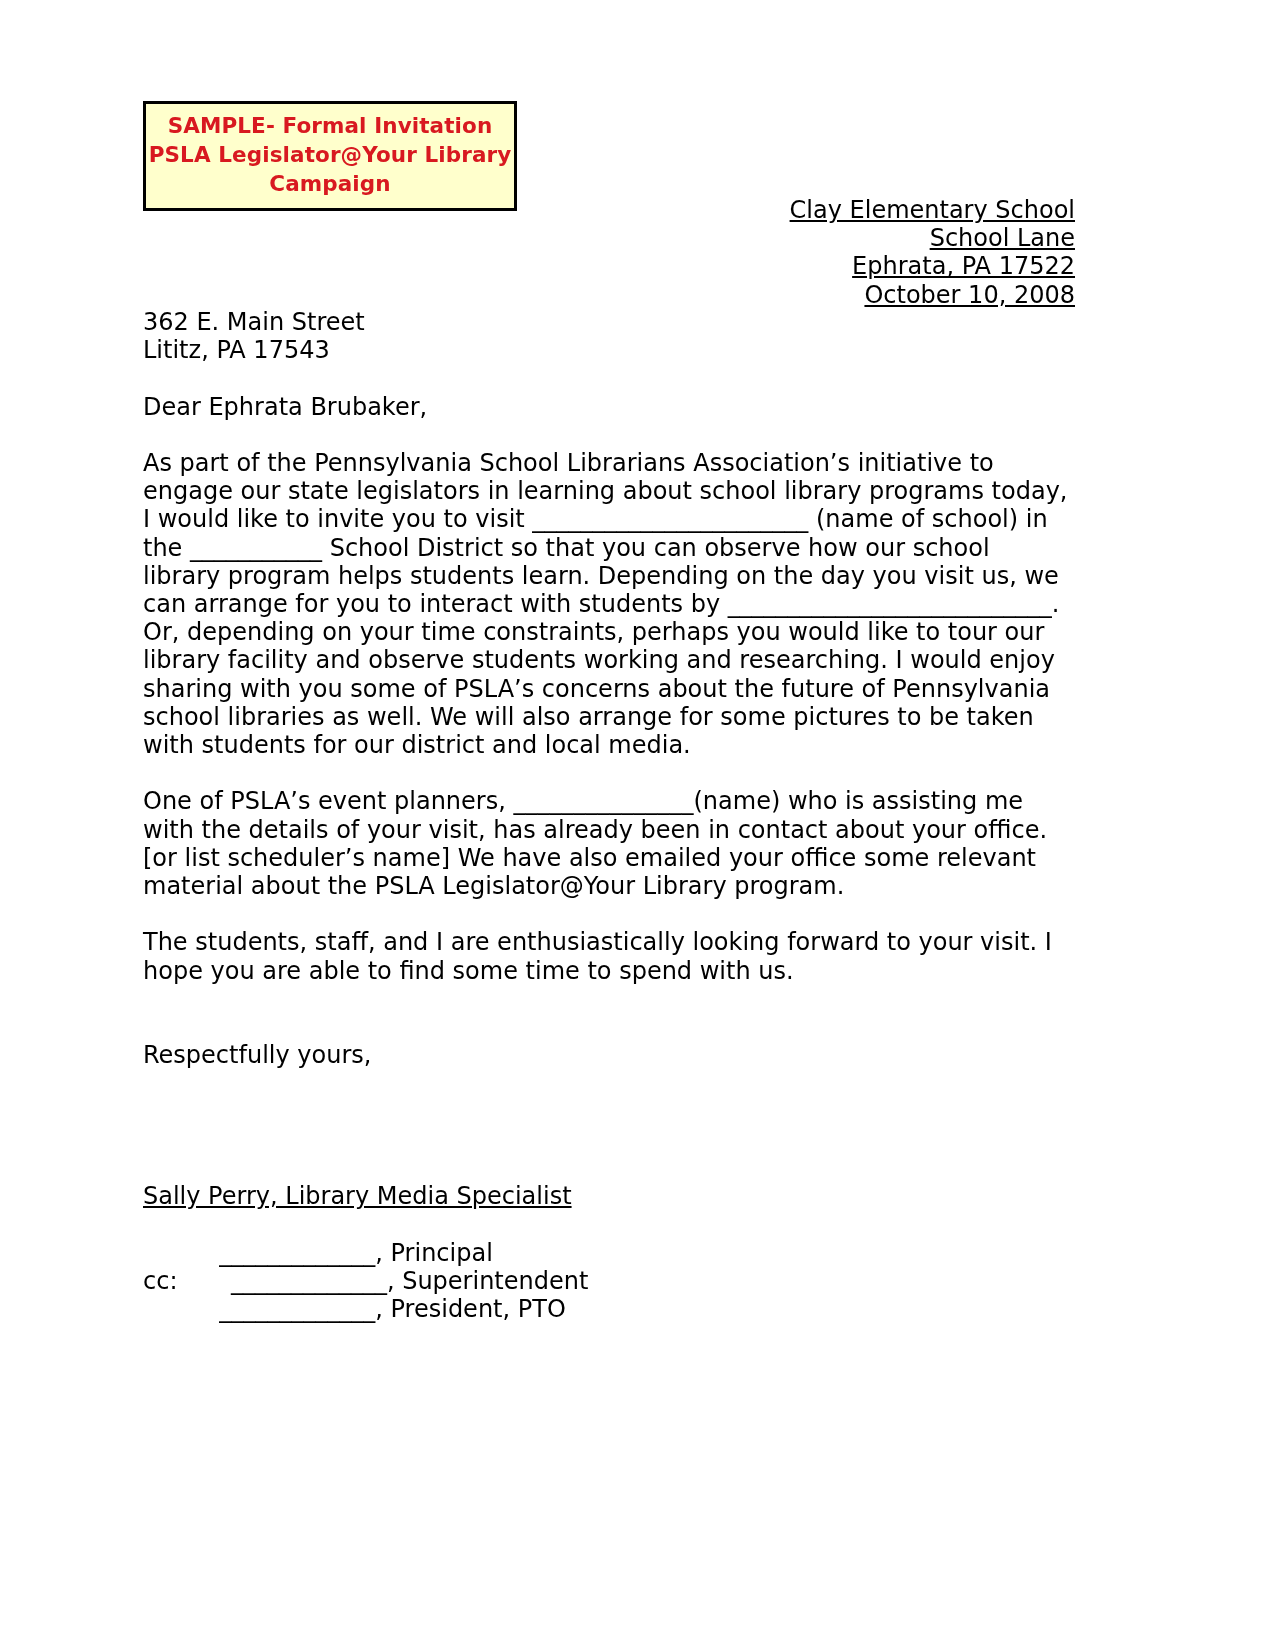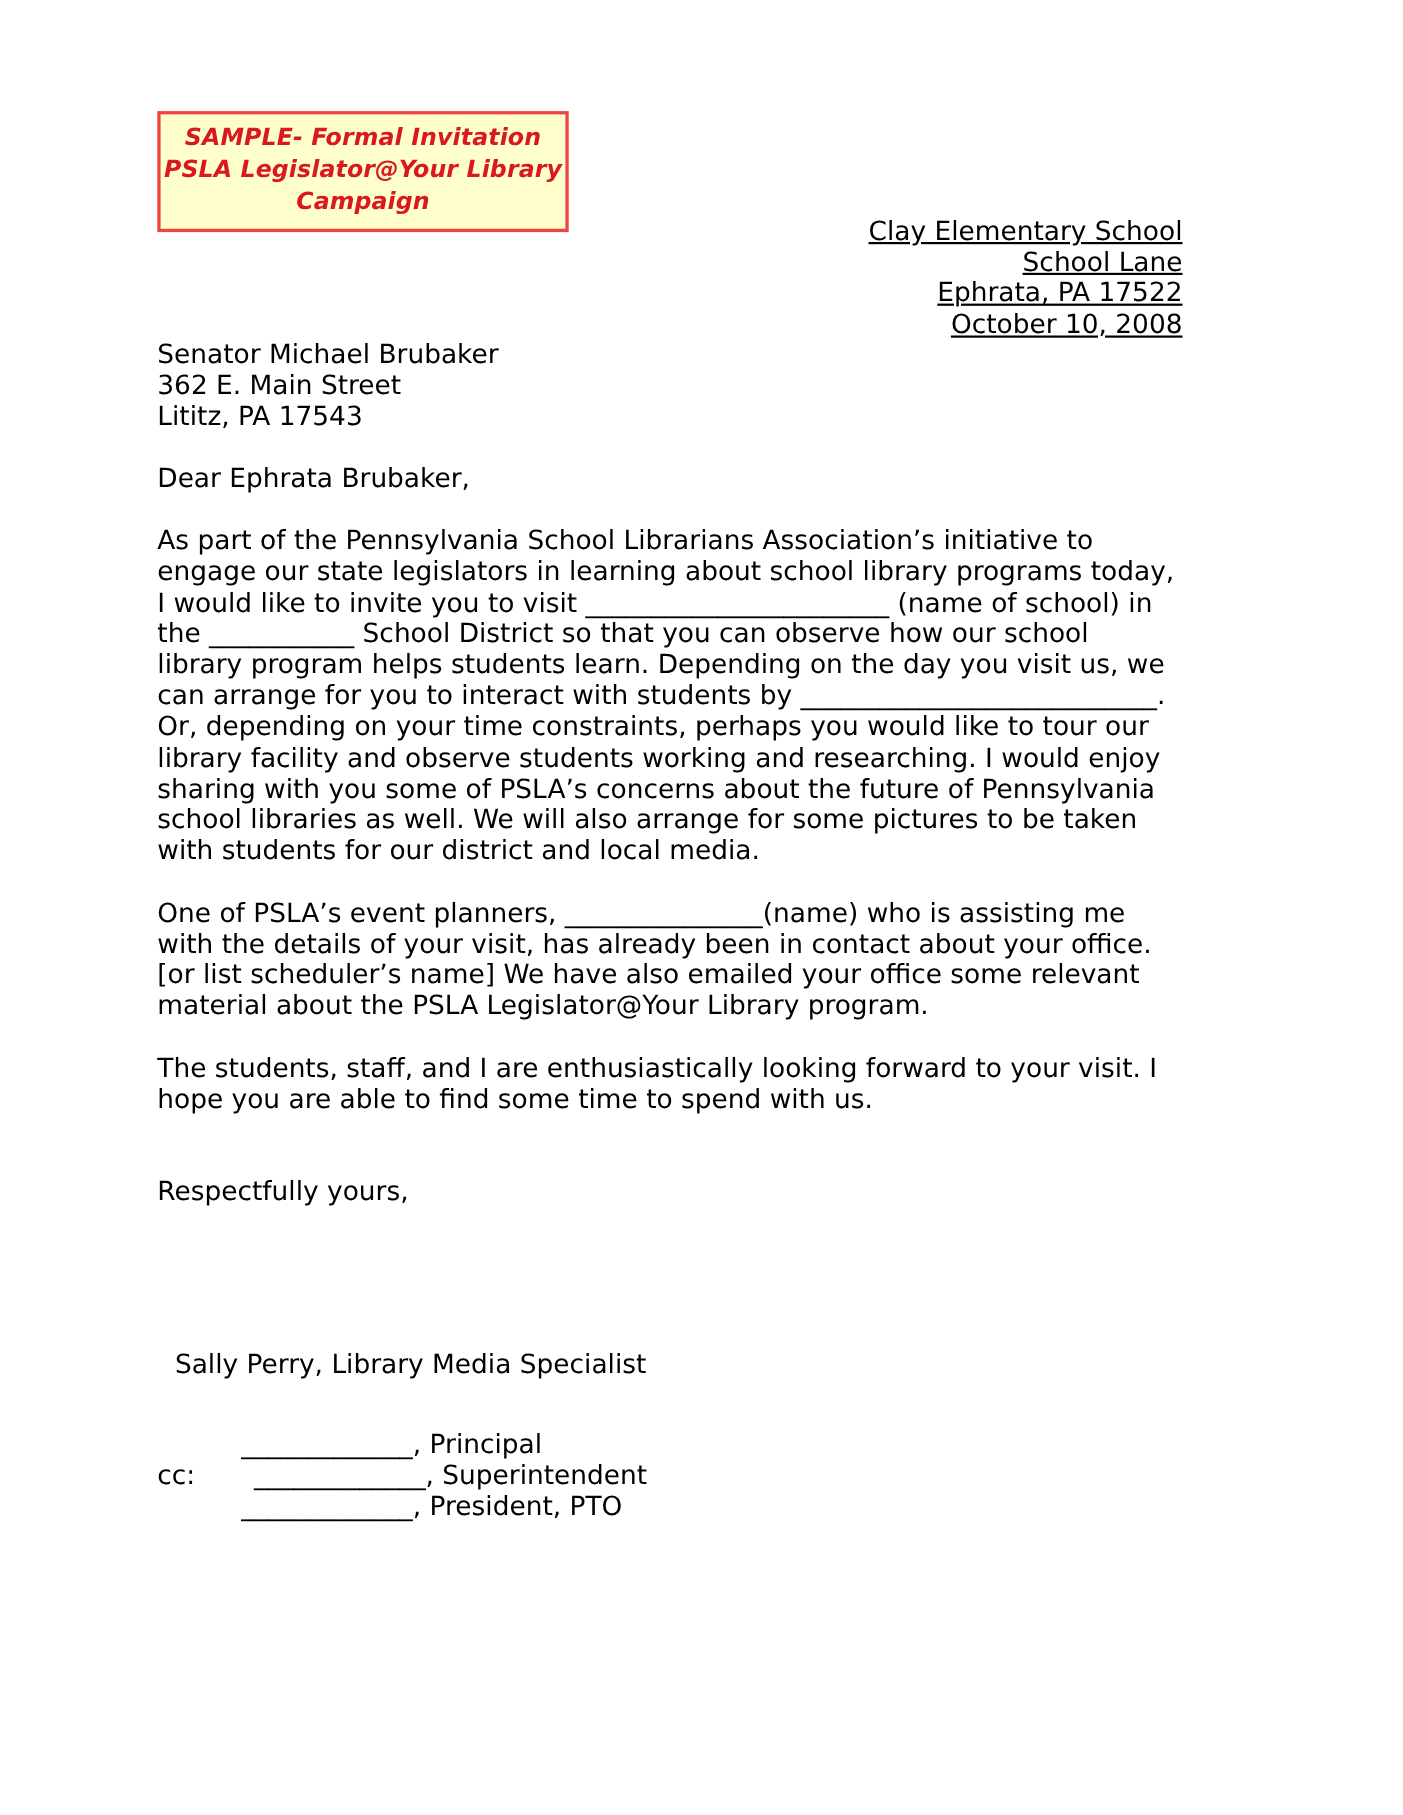--- a/index.html
+++ b/index.html
@@ -20,27 +20,26 @@
 
   
   .banner {
     position: absolute;
     left: 143px;
     top: 101px;
     width: 374px;
     height: 110px;
     box-sizing: border-box;
     background: #ffffcc;
-    border: 3px solid #ef4444;
+    border: 3px solid #000000;
     display: flex;
     flex-direction: column;
     align-items: center;
     justify-content: center;
     padding: 4px 8px 8px 8px;
-    font-style: italic;
   }
   .banner-line {
     color: #d81920;
     font-weight: bold;
     font-size: 21.5px;
     line-height: 29px;
     text-align: center;
     letter-spacing: 0.1px;
     white-space: nowrap;
   }
@@ -68,21 +67,21 @@
     color: #000;
   }
   .block { margin: 0; }
   .gap { height: 28.2px; }
 
   .para {
     margin: 0;
     text-align: left;
   }
 
-  .signature { margin: 16px; }
+  .signature { margin: 0; text-decoration: underline; }
 
   
   .cc {
     margin: 0;
   }
   .cc-row {
     display: block;
     white-space: pre;
   }
 </style>
@@ -100,21 +99,20 @@
   <div class="sender">
     <div>Clay Elementary School</div>
     <div>School Lane</div>
     <div>Ephrata, PA 17522</div>
     <div>October 10, 2008</div>
   </div>
 
   <div class="letter">
 
     <div class="block">
-      <div>Senator Michael Brubaker</div>
       <div>362 E. Main Street</div>
       <div>Lititz, PA  17543</div>
     </div>
 
     <div class="gap"></div>
 
     <div class="block">Dear Ephrata Brubaker,</div>
 
     <div class="gap"></div>
 

